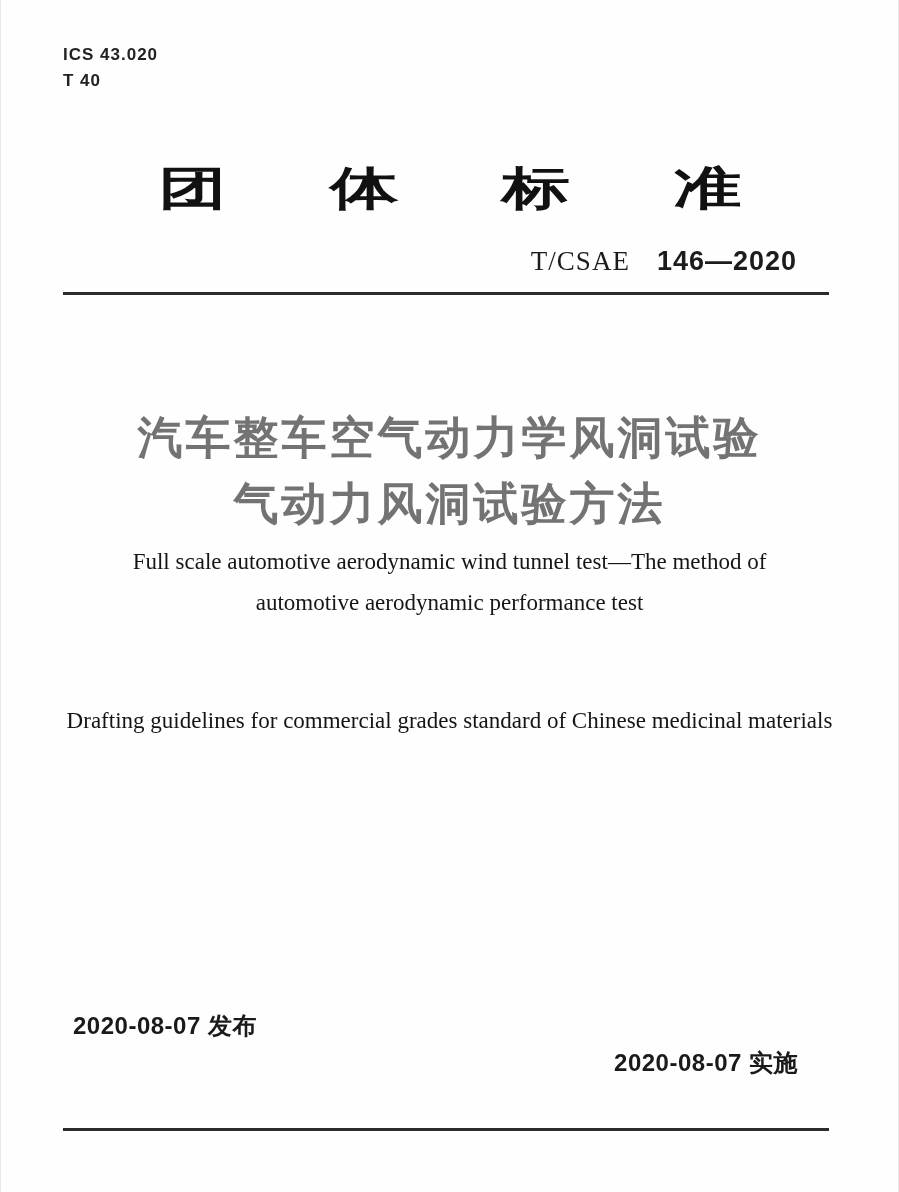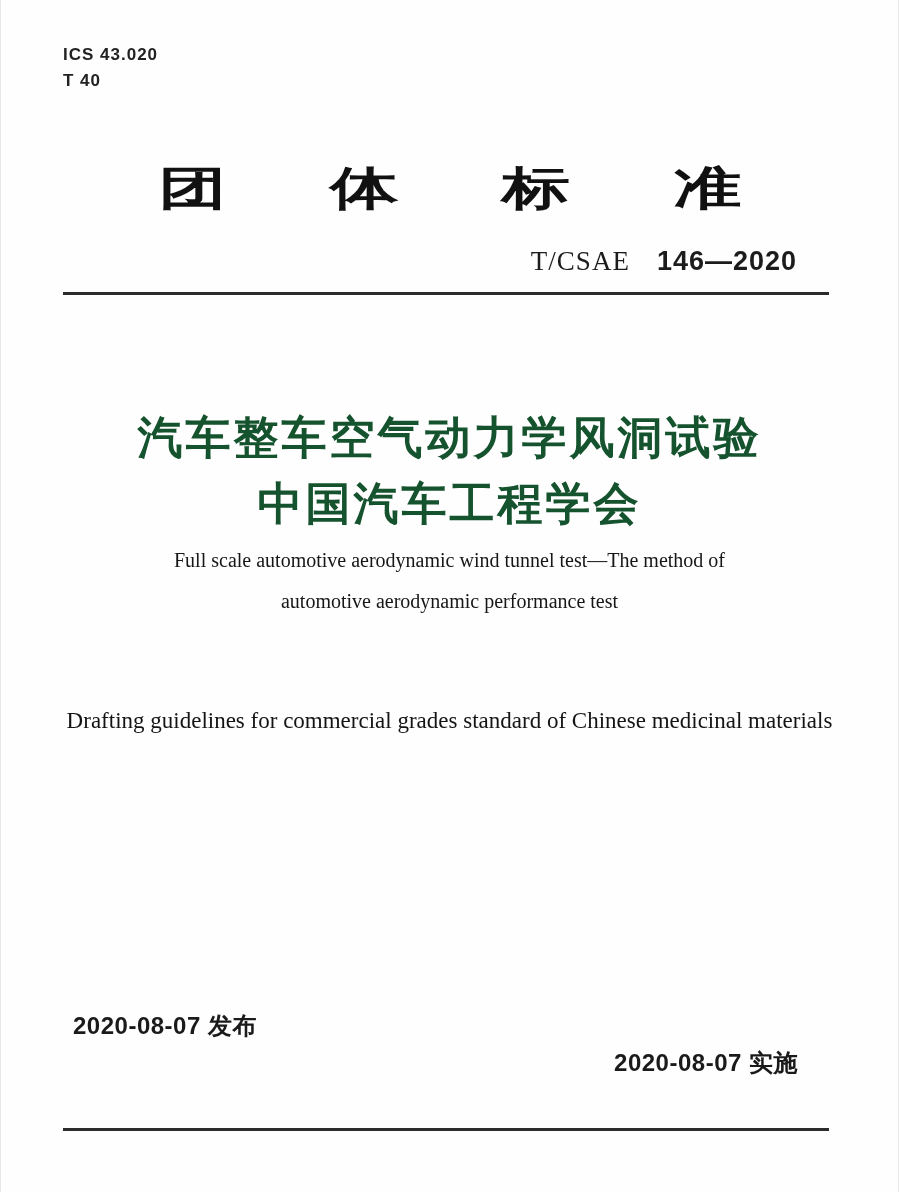--- a/index.html
+++ b/index.html
@@ -80,34 +80,34 @@
 
   
   .title-cn {
     position: absolute;
     left: 0;
     right: 0;
     text-align: center;
     font-size: 45px;
     font-weight: 700;
     letter-spacing: 3px;
-    color: #14532d;
+    color: #737373;
     white-space: nowrap;
   }
   .title-cn-1 { top: 408px; }
   .title-cn-2 { top: 474px; }
 
   
   .title-en {
     position: absolute;
     left: 0;
     right: 0;
     text-align: center;
     font-family: "Liberation Serif", serif;
-    font-size: 20px;
+    font-size: 23px;
     color: #161616;
     white-space: nowrap;
   }
   .title-en-1 { top: 549px; }
   .title-en-2 { top: 590px; }
 
   .subtitle-en {
     position: absolute;
     left: 0;
     right: 0;
@@ -160,21 +160,21 @@
     <span class="stretch">团体标准</span>
   </div>
 
   <div class="standard-number">
     <span class="prefix">T/CSAE</span><span class="code">146—2020</span>
   </div>
 
   <div class="rule rule-top"></div>
 
   <div class="title-cn title-cn-1">汽车整车空气动力学风洞试验</div>
-  <div class="title-cn title-cn-2">中国汽车工程学会</div>
+  <div class="title-cn title-cn-2">气动力风洞试验方法</div>
 
   <div class="title-en title-en-1">Full scale automotive aerodynamic wind tunnel test—The method of</div>
   <div class="title-en title-en-2">automotive aerodynamic performance test</div>
 
   <div class="subtitle-en">Drafting guidelines for commercial grades standard of Chinese medicinal materials</div>
 
   <div class="date date-issue">2020-08-07 发布</div>
   <div class="date date-implement">2020-08-07 实施</div>
 
 

